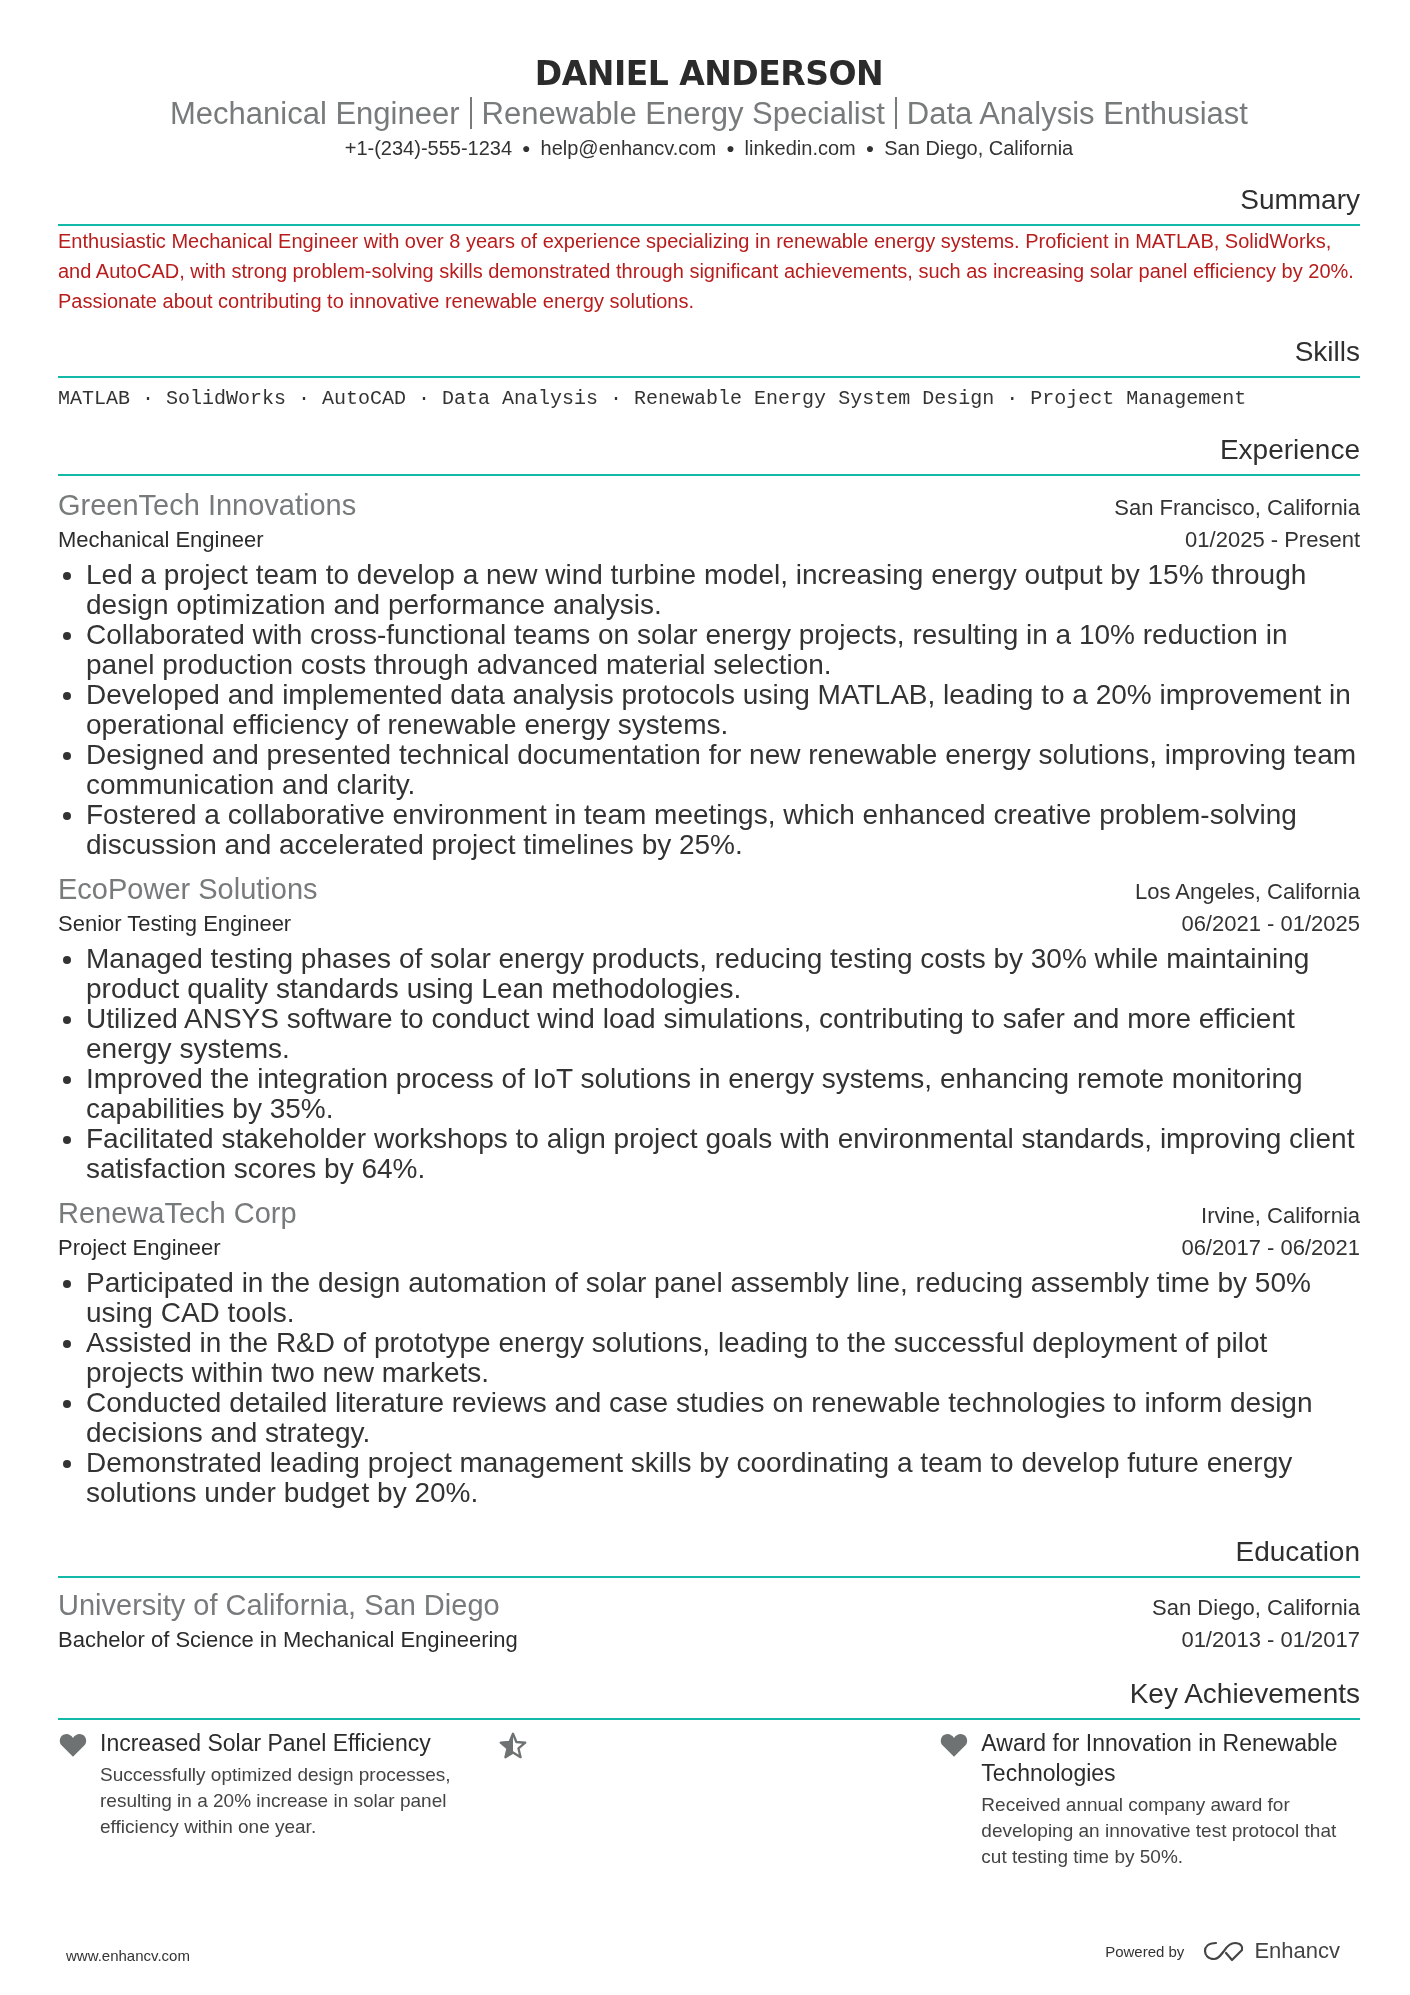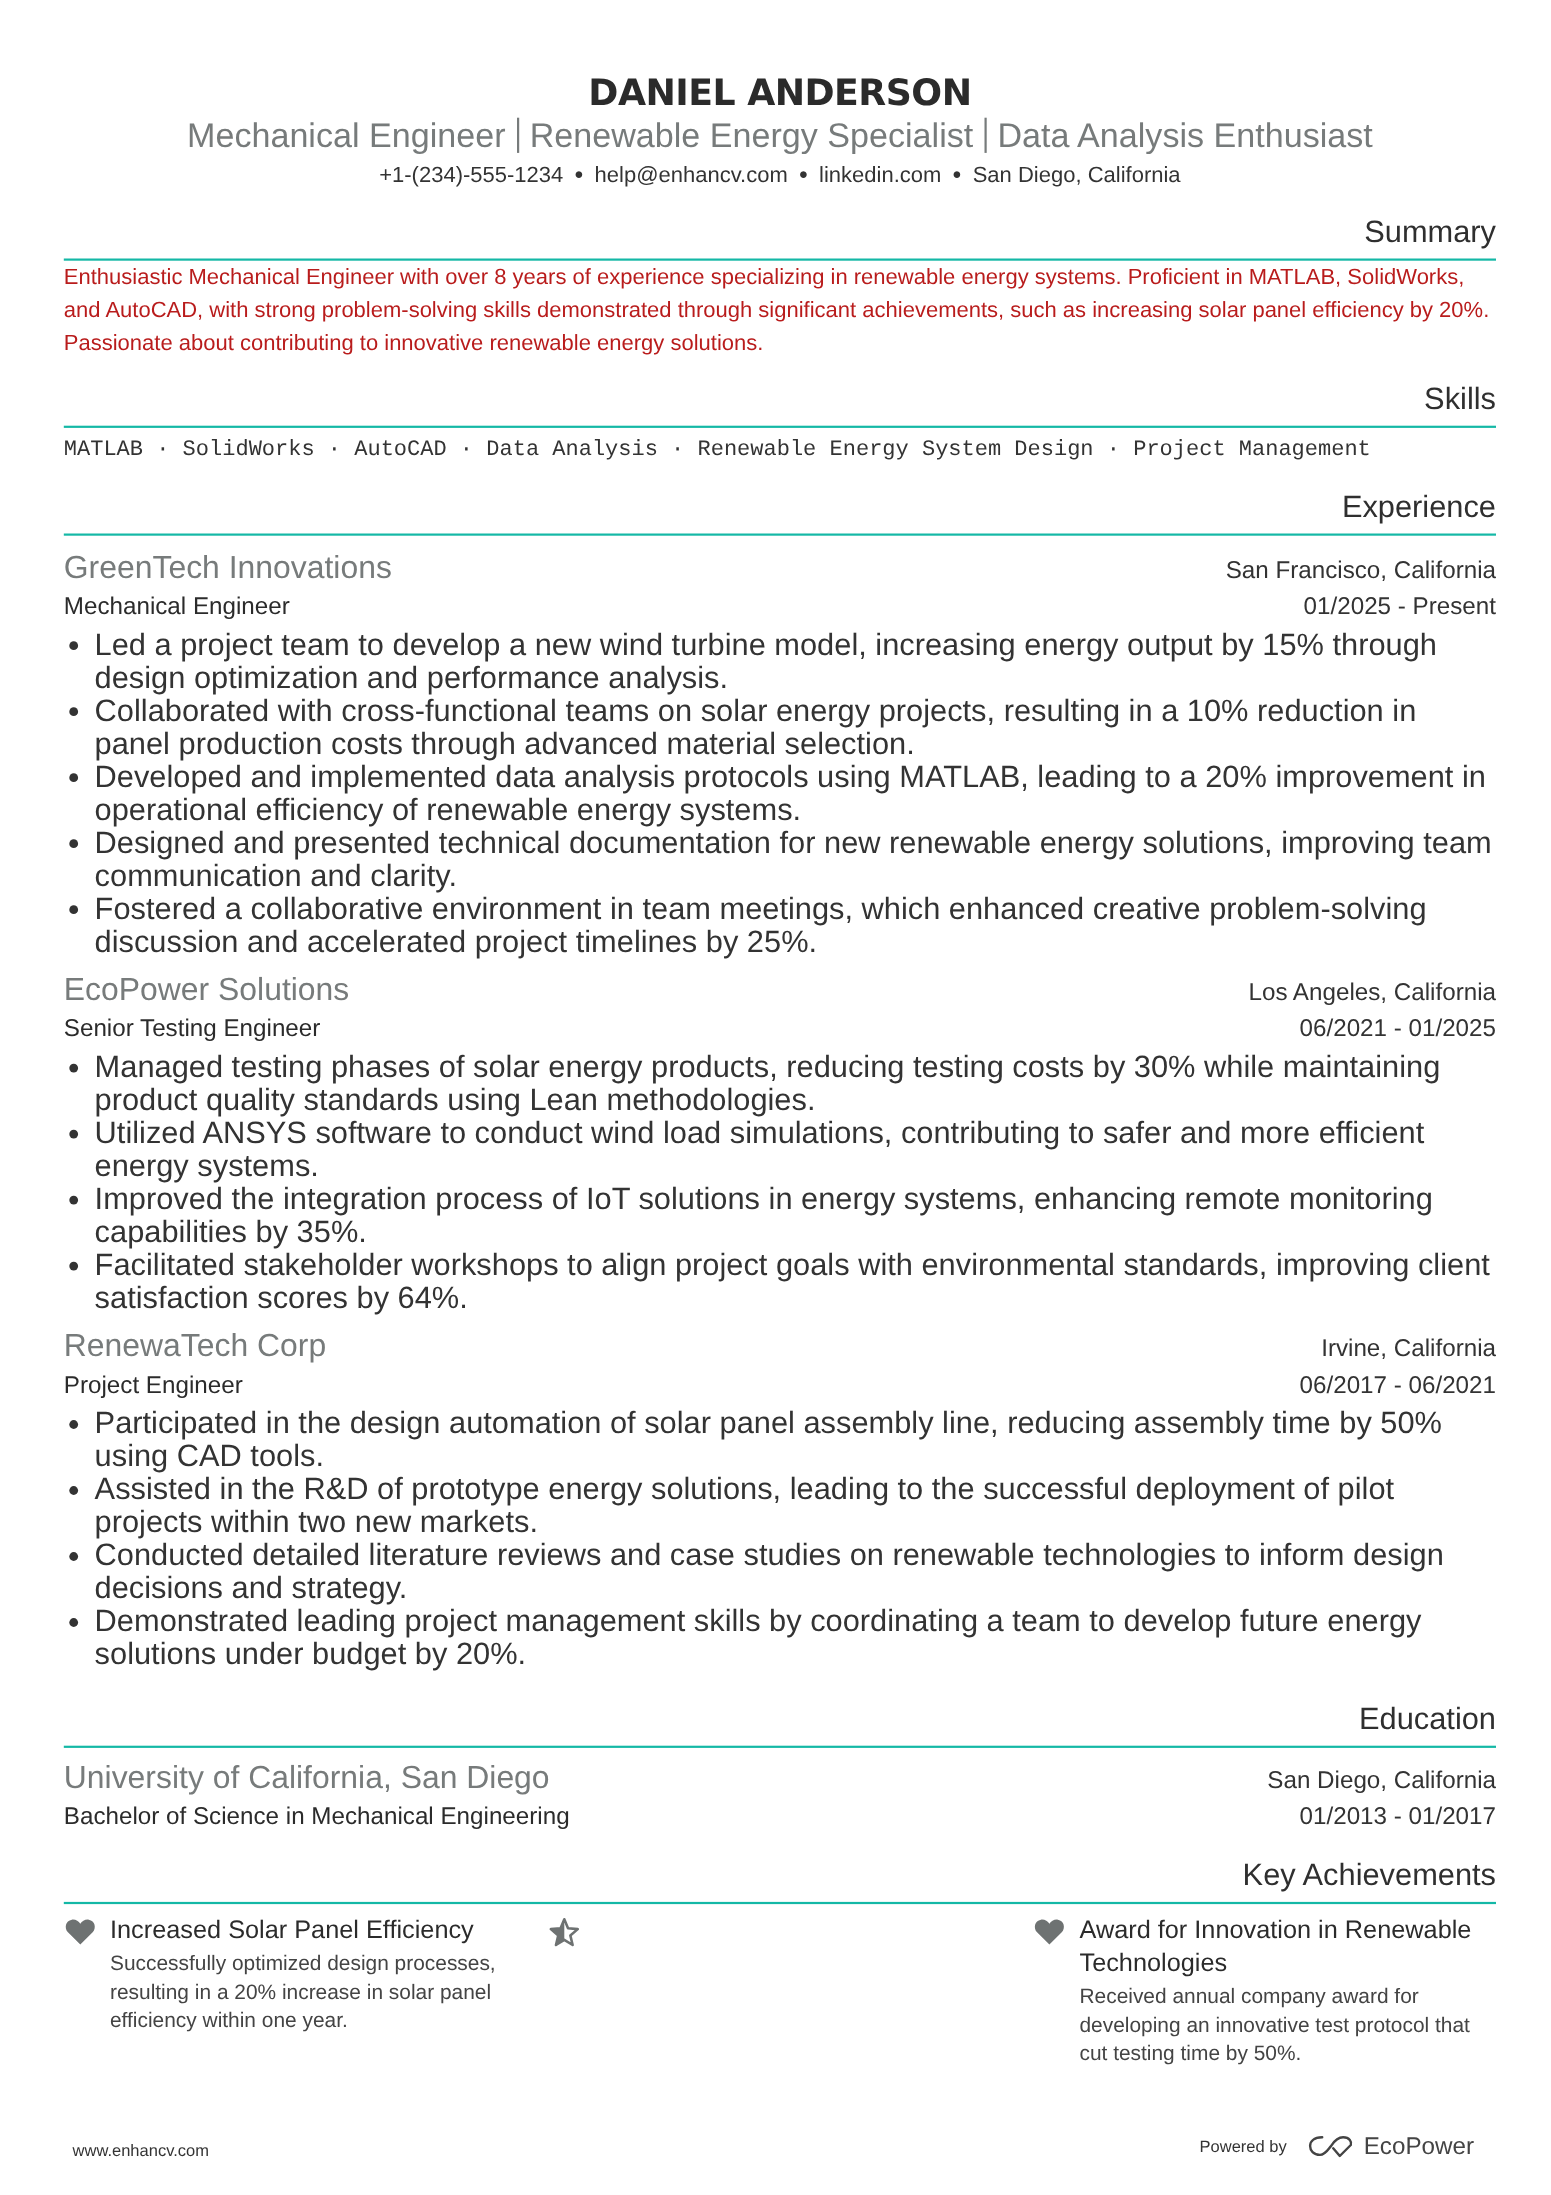--- a/index.html
+++ b/index.html
@@ -1,17 +1,17 @@
 <!DOCTYPE html>
 <html><head>
 <meta charset="utf-8">
 <style>
   html, body { margin: 0; padding: 0; background: #ffffff; }
   body { width: 1410px; height: 1995px; position: relative; font-family: "Liberation Sans", sans-serif; color: #2f2f2f; overflow: hidden; }
-  .page { position: absolute; left: 58px; right: 50px; top: 14px; }
+  .page { position: absolute; left: 58px; right: 50px; top: 4px; }
   .header { text-align: center; padding-top: 50px; }
   .name { font-family: "DejaVu Sans", sans-serif; font-weight: bold; font-size: 33px; letter-spacing: -0.5px; color: #2b2b2b; line-height: 40px; }
   .title { font-size: 31px; color: #777b7b; line-height: 40px; margin-top: 0px; }
   .title .sep { display: inline-block; width: 2px; height: 32px; background: #777b7b; vertical-align: -5px; margin: 0 10px; }
   .contacts { font-size: 20px; color: #333; line-height: 28px; margin-top: 0px; }
   .contacts .dot { display: inline-block; margin: 0 10px; font-size: 14px; vertical-align: 2px; }
   .section-title { text-align: right; font-size: 28px; color: #2f2f2f; line-height: 36px; margin-top: 18px; padding-bottom: 6px; border-bottom: 2px solid #14b8a6; }
   .summary-text { font-size: 20px; line-height: 30px; color: #b91c1c; margin-top: 0; }
   .skills-text { font-size: 20px; line-height: 30px; color: #333; margin-top: 6px; font-family: Liberation Mono, monospace; }
   .job { margin-top: 10px; }
@@ -167,16 +167,16 @@
 </div>
 
 <div class="footer">
   <span>www.enhancv.com</span>
   <div class="footer-right">
     <span>Powered by</span>
     <div class="brand">
       <svg width="44" height="24" viewBox="0 0 44 24">
           <path d="M14 4 C6 4 3 8 3 12 C3 16 6 20 12 20 C17 20 20 14 22 12 C24 9 27 4 33 4 C39 4 41 8 40 11 L30 21 L24 14" fill="none" stroke="#444" stroke-width="2.2" stroke-linecap="round" stroke-linejoin="round"></path>
         </svg>
-      <span>EcoPower</span>
+      <span>Enhancv</span>
     </div>
   </div>
 </div>
 
 </body></html>

